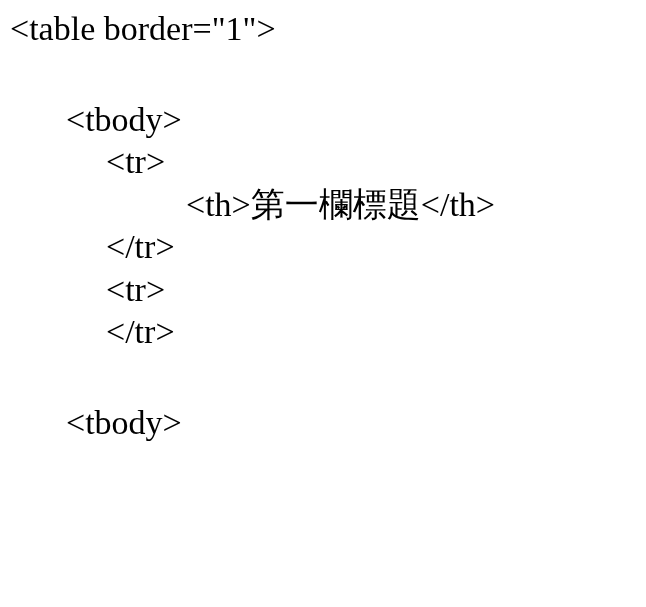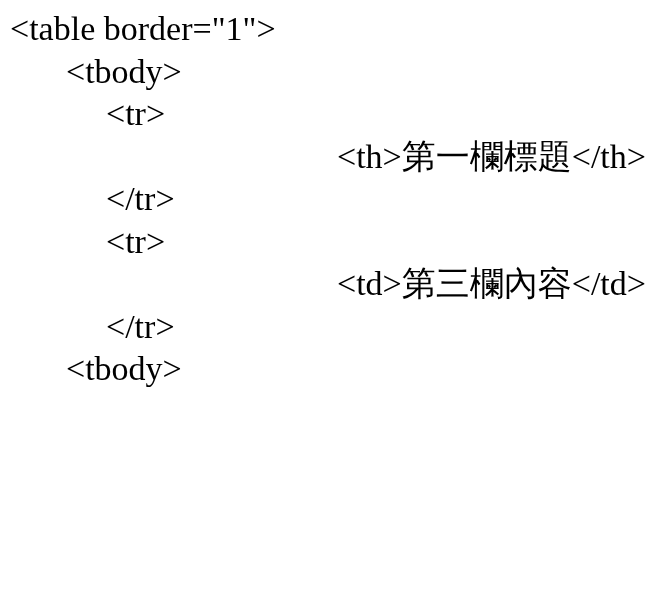--- a/index.html
+++ b/index.html
@@ -21,30 +21,29 @@
     font-size: 34px;
     color: #000000;
     background: #ffffff;
   }
   .code-line {
     white-space: pre;
     line-height: 42.5px;
     height: 42.5px;
   }
   .code-line[data-indent="0"] { padding-left: 0px; }
-  .code-line[data-indent="1"] { padding-left: 56px; }
+  .code-line[data-indent="1"] { padding-left: 56px; margin-top: 48px; }
   .code-line[data-indent="2"] { padding-left: 96px; }
-  .code-line[data-indent="3"] { padding-left: 176px; text-align: right; }
+  .code-line[data-indent="3"] { padding-left: 176px; }
 </style>
 </head>
 <body>
 
 <div class="code-block">
     <div class="code-line" data-indent="0">&lt;table border="1"&gt;</div>
     <div class="code-line" data-indent="1">&lt;tbody&gt;</div>
     <div class="code-line" data-indent="2">&lt;tr&gt;</div>
     <div class="code-line" data-indent="3">&lt;th&gt;第一欄標題&lt;/th&gt;</div>
     <div class="code-line" data-indent="2">&lt;/tr&gt;</div>
     <div class="code-line" data-indent="2">&lt;tr&gt;</div>
-    <div class="code-line" data-indent="3">&lt;td&gt;第三欄內容&lt;/td&gt;</div>
     <div class="code-line" data-indent="2">&lt;/tr&gt;</div>
     <div class="code-line" data-indent="1">&lt;tbody&gt;</div>
   </div>
 
 </body></html>

